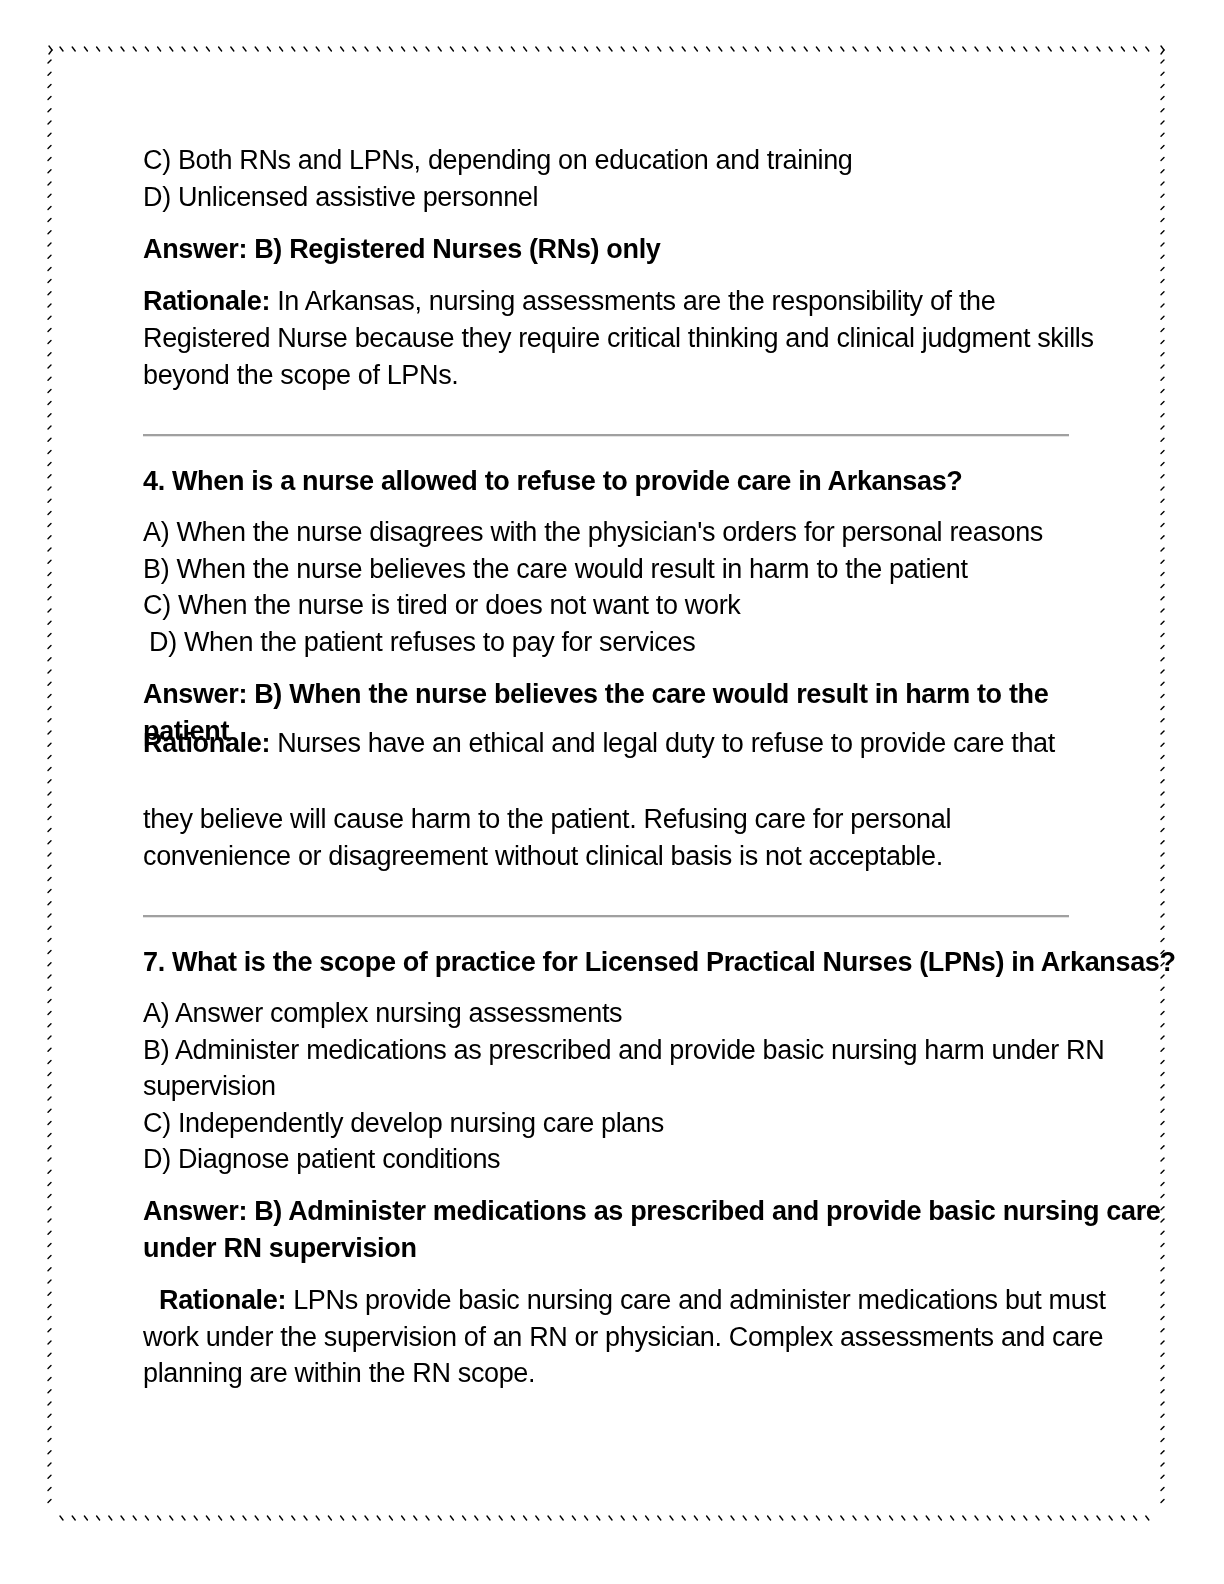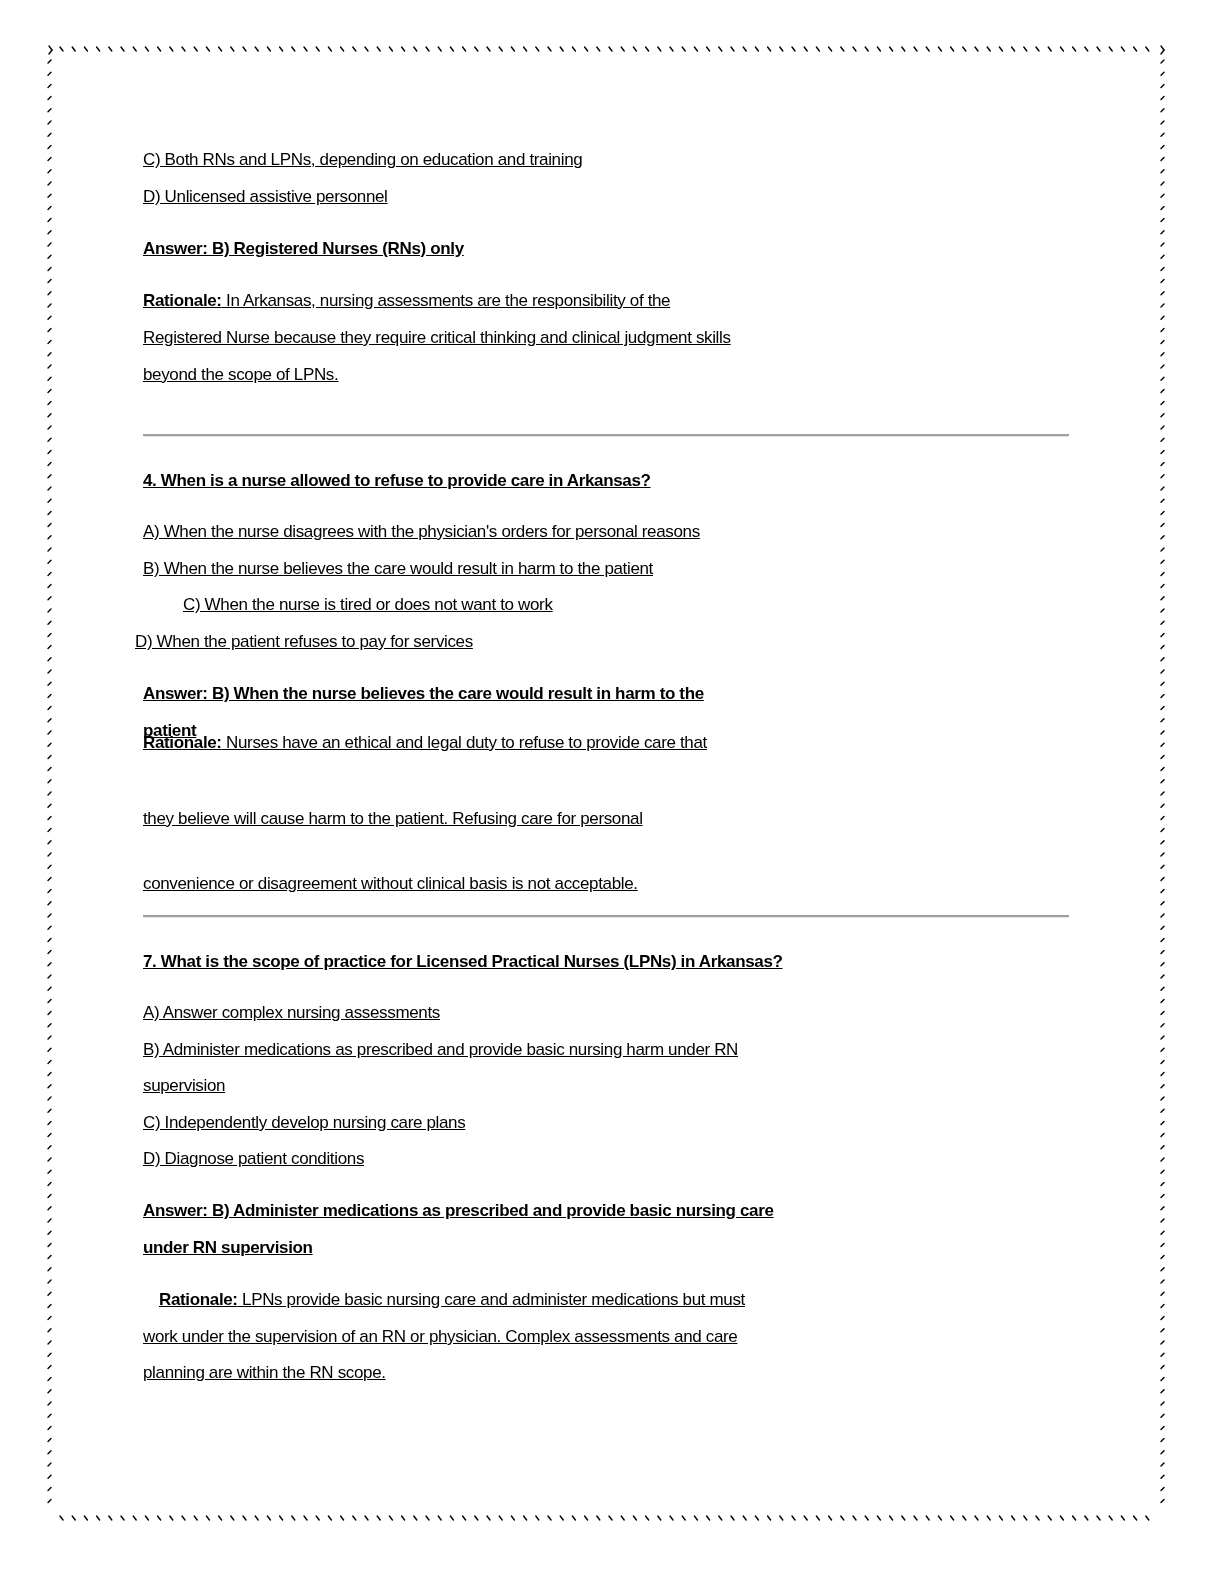--- a/index.html
+++ b/index.html
@@ -1,19 +1,19 @@
 <!DOCTYPE html>
 <html><head>
 <meta charset="utf-8">
 <style>
   html, body { margin: 0; padding: 0; background: #ffffff; }
   body { width: 1224px; height: 1584px; position: relative; overflow: hidden;
          font-family: "Liberation Sans", sans-serif; color: #000; }
   svg.frame { position: absolute; left: 0; top: 0; }
-  .line { position: absolute; left: 0; white-space: nowrap; font-size: 17px; line-height: 30px; letter-spacing: -0.35px; text-decoration: underline; }
+  .line { position: absolute; left: 0; white-space: nowrap; font-size: 27px; line-height: 30px; letter-spacing: -0.35px; }
   .b { font-weight: bold; }
   .hr { position: absolute; left: 143px; width: 926px; height: 2px; background: #a0a0a0; border-bottom: 1px solid #e3e3e3; }
 </style>
 </head>
 <body>
 
 <svg class="frame" width="1224" height="1584" viewBox="0 0 1224 1584">
   <g stroke="#000" stroke-width="1.4" stroke-linecap="round" id="border-marks">
       <line x1="60" y1="47" x2="63" y2="51"></line>
       <line x1="60" y1="1516" x2="63" y2="1520"></line>
@@ -447,27 +447,27 @@
   <div class="line b" style="left:143px;top:234px;">Answer: B) Registered Nurses (RNs) only</div>
   <div class="line" style="left:143px;top:286px;"><span class="b">Rationale:</span><span> In Arkansas, nursing assessments are the responsibility of the</span></div>
   <div class="line" style="left:143px;top:323px;">Registered Nurse because they require critical thinking and clinical judgment skills</div>
   <div class="line" style="left:143px;top:360px;">beyond the scope of LPNs.</div>
 
   <div class="hr" style="top:434px;"></div>
 
   <div class="line b" style="left:143px;top:466px;">4. When is a nurse allowed to refuse to provide care in Arkansas?</div>
   <div class="line" style="left:143px;top:517px;">A) When the nurse disagrees with the physician's orders for personal reasons</div>
   <div class="line" style="left:143px;top:554px;">B) When the nurse believes the care would result in harm to the patient</div>
-  <div class="line" style="left:143px;top:590px;margin-left:40px;">C) When the nurse is tired or does not want to work</div>
-  <div class="line" style="left:135px;top:627px;">D) When the patient refuses to pay for services</div>
+  <div class="line" style="left:143px;top:590px;">C) When the nurse is tired or does not want to work</div>
+  <div class="line" style="left:149px;top:627px;">D) When the patient refuses to pay for services</div>
   <div class="line b" style="left:143px;top:679px;">Answer: B) When the nurse believes the care would result in harm to the</div>
   <div class="line b" style="left:143px;top:716px;">patient</div>
   <div class="line" style="left:143px;top:728px;"><span class="b">Rationale:</span><span> Nurses have an ethical and legal duty to refuse to provide care that</span></div>
   <div class="line" style="left:143px;top:804px;">they believe will cause harm to the patient. Refusing care for personal</div>
-  <div class="line" style="left:143px;top:841px;margin-top:28px;">convenience or disagreement without clinical basis is not acceptable.</div>
+  <div class="line" style="left:143px;top:841px;">convenience or disagreement without clinical basis is not acceptable.</div>
 
   <div class="hr" style="top:915px;"></div>
 
   <div class="line b" style="left:143px;top:947px;">7. What is the scope of practice for Licensed Practical Nurses (LPNs) in Arkansas?</div>
   <div class="line" style="left:143px;top:998px;">A) Answer complex nursing assessments</div>
   <div class="line" style="left:143px;top:1035px;">B) Administer medications as prescribed and provide basic nursing harm under RN</div>
   <div class="line" style="left:143px;top:1071px;">supervision</div>
   <div class="line" style="left:143px;top:1108px;">C) Independently develop nursing care plans</div>
   <div class="line" style="left:143px;top:1144px;">D) Diagnose patient conditions</div>
   <div class="line b" style="left:143px;top:1196px;">Answer: B) Administer medications as prescribed and provide basic nursing care</div>

